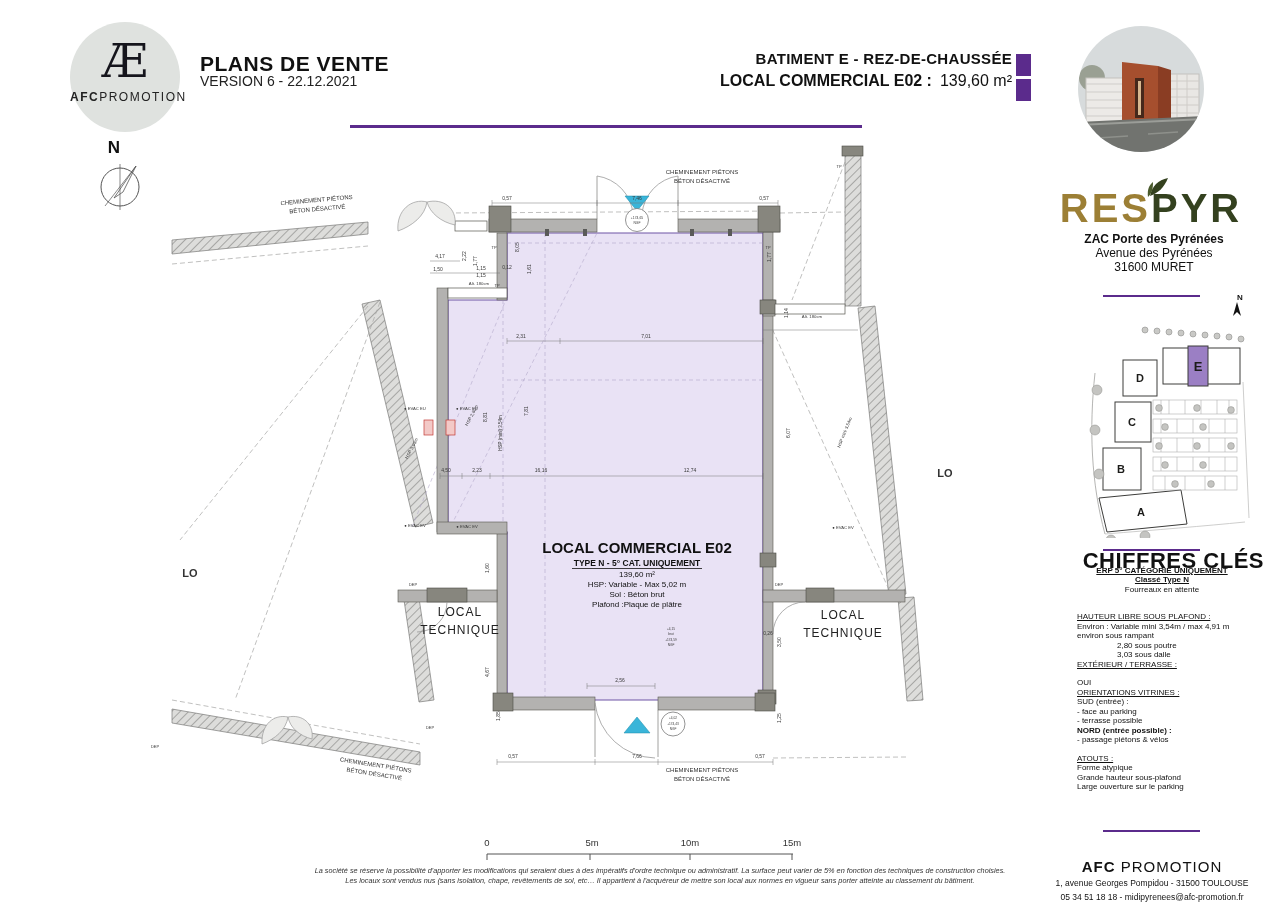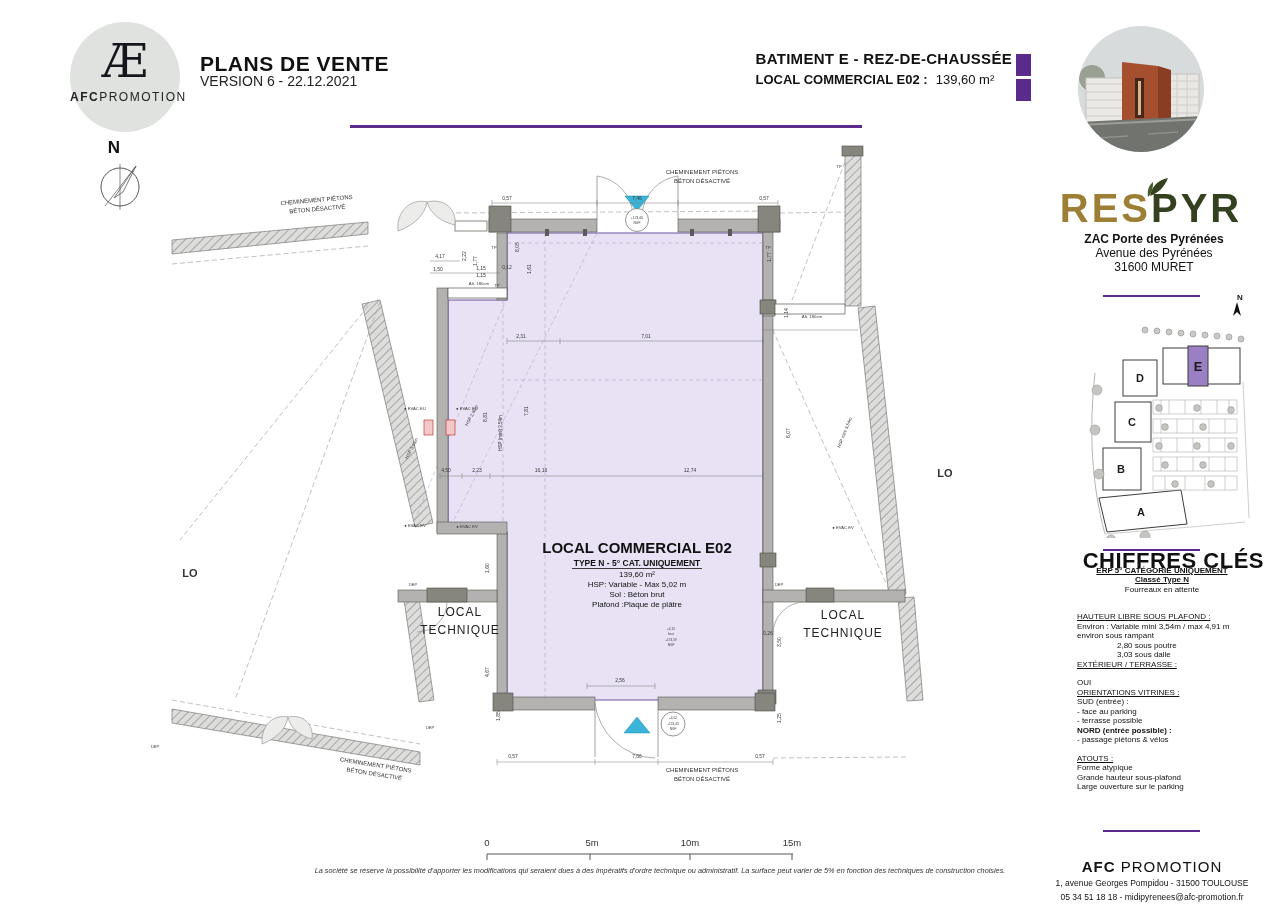--- a/index.html
+++ b/index.html
@@ -8,23 +8,23 @@
   
   .logo-circle{position:absolute;left:70px;top:22px;width:110px;height:110px;border-radius:50%;
                background:#dfe2df;text-align:center;}
   .logo-mono{font-family:"DejaVu Serif",serif;font-size:46px;line-height:1;margin-top:16px;color:#15151c;}
   .logo-brand{font-size:12px;letter-spacing:1.5px;color:#222;margin-top:6px;}
   .logo-brand b{font-weight:bold;}
   .doc-title{position:absolute;left:200px;top:52px;font-size:21px;font-weight:bold;letter-spacing:.5px;}
   .doc-version{position:absolute;left:200px;top:73px;font-size:14px;color:#222;}
   .compass{position:absolute;left:92px;top:138px;width:64px;height:80px;}
   .compass .n{font-size:17px;font-weight:bold;text-align:center;width:40px;margin-left:2px;}
-  .hdr-right{position:absolute;top:50px;right:268px;text-align:left;}
+  .hdr-right{position:absolute;top:50px;right:268px;text-align:right;}
   .hdr-line1{font-size:15px;font-weight:bold;letter-spacing:.3px;}
-  .hdr-line2{font-size:13px;margin-top:5px;}
+  .hdr-line2{font-size:16px;margin-top:5px;}
   .hdr-line2 b{font-weight:bold;}
   .hdr-area{font-weight:normal;margin-left:8px;}
   .psq{position:absolute;width:15px;height:22px;background:#5b2b8c;left:1016px;}
   .psq1{top:54px;} .psq2{top:79px;}
   .hdr-rule{position:absolute;left:350px;top:125px;width:512px;height:3px;background:#5b2b8c;}
   
   .photo-wrap{position:absolute;left:1078px;top:26px;width:126px;height:126px;border-radius:50%;overflow:hidden;}
   .respyr{position:absolute;left:1040px;top:188px;width:222px;text-align:center;
           font-size:40px;font-weight:bold;letter-spacing:3px;line-height:1;}
   .respyr .gold{color:#9c7f35;} .respyr .green{color:#34411f;}
@@ -462,15 +462,16 @@
         <text x="9" y="12">0</text>
         <text x="114" y="12">5m</text>
         <text x="212" y="12">10m</text>
         <text x="314" y="12">15m</text>
       </g>
     </svg>
   </div>
 
   <div class="disclaimer">
     <div>La société se réserve la possibilité d'apporter les modifications qui seraient dues à des impératifs d'ordre technique ou administratif. La surface peut varier de 5% en fonction des techniques de construction choisies.</div>
+    <div>Les locaux sont vendus nus (sans isolation, chape, revêtements de sol, etc… Il appartient à l'acquéreur de mettre son local aux normes en vigueur sans porter atteinte au classement du bâtiment.</div>
   </div>
 
 </div>
 
 </body></html>

